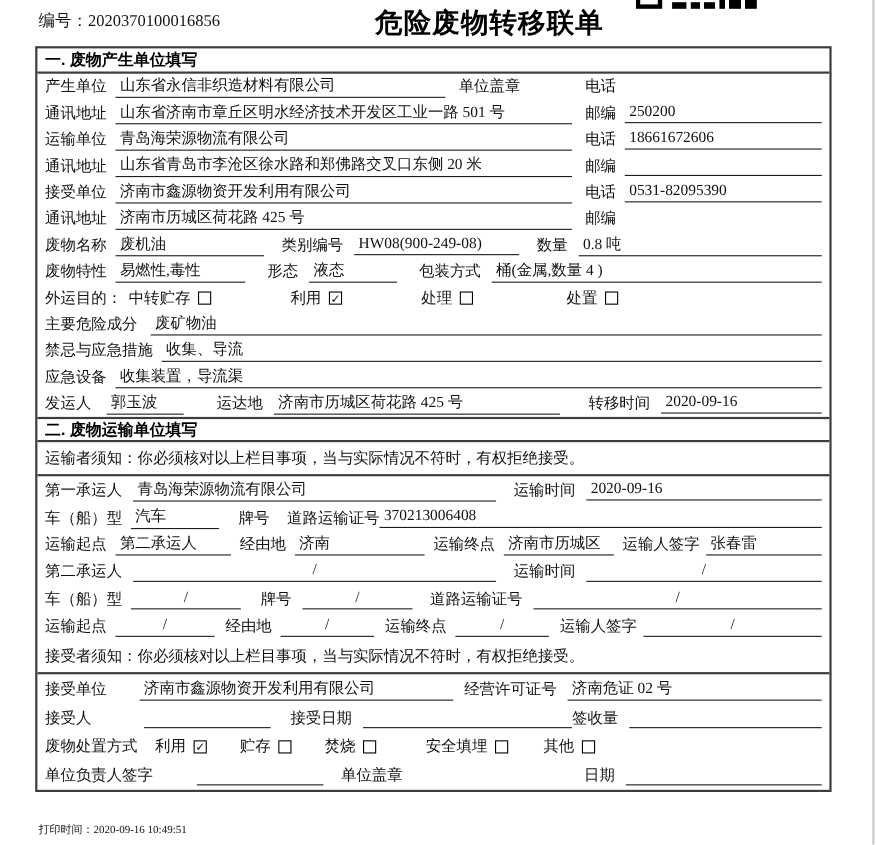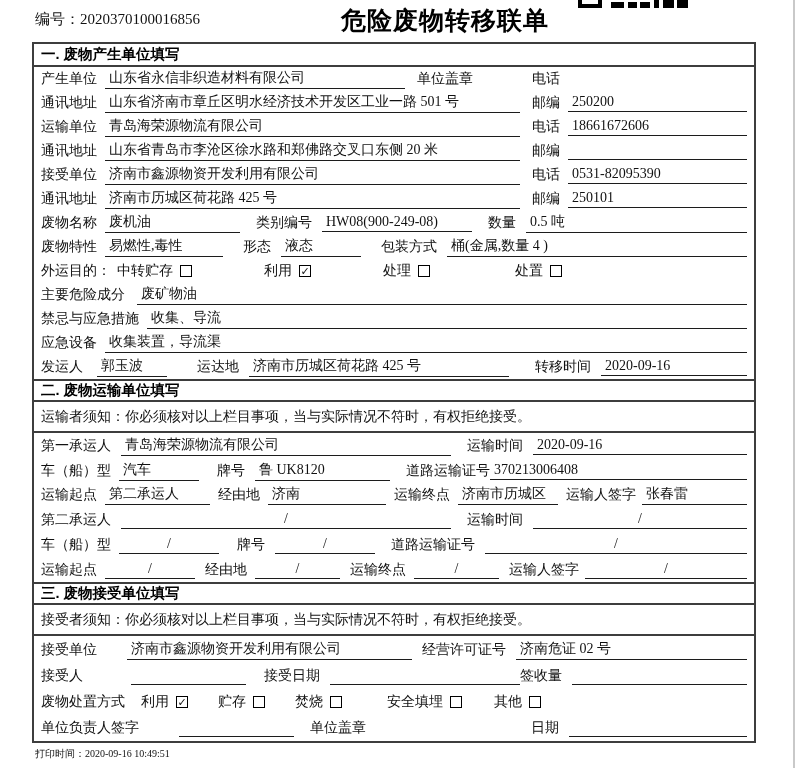--- a/index.html
+++ b/index.html
@@ -113,30 +113,29 @@
         <span class="fld" style="flex: 1 1 0%; margin-left: 8px;">0531-82095390</span>
       </div>
     </div>
     <div class="row" style="height: 24px;">
       <div class="grp" style="flex: 1 1 0%;">
         <span class="lbl">通讯地址</span>
         <span class="fld" style="flex: 1 1 0%; margin-left: 8px; margin-right: 12px;">济南市历城区荷花路 425 号</span>
       </div>
       <div class="grp" style="width: 215px;">
         <span class="lbl">邮编</span>
-        <span class="fld" style="flex: 1 1 0%; margin-left: 8px;">250101</span>
       </div>
     </div>
     <div class="row" style="height: 24px;">
       <span class="lbl">废物名称</span>
       <span class="fld" style="width: 135px; margin-left: 8px;">废机油</span>
       <span class="lbl" style="margin-left: 16px;">类别编号</span>
       <span class="fld" style="width: 150px; margin-left: 10px;">HW08(900-249-08)</span>
       <span class="lbl" style="margin-left: 16px;">数量</span>
-      <span class="fld" style="flex: 1 1 0%; margin-left: 10px;">0.5 吨</span>
+      <span class="fld" style="flex: 1 1 0%; margin-left: 10px;">0.8 吨</span>
     </div>
     <div class="row" style="height: 24px;">
       <span class="lbl">废物特性</span>
       <span class="fld" style="width: 118px; margin-left: 8px;">易燃性,毒性</span>
       <span class="lbl" style="margin-left: 20px;">形态</span>
       <span class="fld" style="width: 80px; margin-left: 10px;">液态</span>
       <span class="lbl" style="margin-left: 20px;">包装方式</span>
       <span class="fld" style="flex: 1 1 0%; margin-left: 10px;">桶(金属,数量  4 )</span>
     </div>
     <div class="row" style="height: 24px;">
@@ -185,21 +184,20 @@
     <div class="row" style="height: 26px;">
       <span class="lbl">第一承运人</span>
       <span class="fld" style="width: 330px; margin-left: 10px;">青岛海荣源物流有限公司</span>
       <span class="lbl" style="margin-left: 16px;">运输时间</span>
       <span class="fld" style="flex: 1 1 0%; margin-left: 10px;">2020-09-16</span>
     </div>
     <div class="row" style="height: 24px;">
       <span class="lbl">车（船）型</span>
       <span class="fld" style="width: 80px; margin-left: 8px;">汽车</span>
       <span class="lbl" style="margin-left: 18px;">牌号</span>
-      <span class="fld" style="width: 135px; margin-left: 10px;">鲁 UK8120</span>
       <span class="lbl" style="margin-left: 16px;">道路运输证号</span>
       <span class="fld" style="flex: 1 1 0%; margin-left: 0;">370213006408</span>
     </div>
     <div class="row" style="height: 24px;">
       <span class="lbl">运输起点</span>
       <span class="fld" style="width: 105px; margin-left: 8px;">第二承运人</span>
       <span class="lbl" style="margin-left: 8px;">经由地</span>
       <span class="fld" style="width: 118px; margin-left: 8px;">济南</span>
       <span class="lbl" style="margin-left: 8px;">运输终点</span>
       <span class="fld" style="width: 100px; margin-left: 8px;">济南市历城区</span>
@@ -223,21 +221,20 @@
     <div class="row" style="height: 25px;">
       <span class="lbl">运输起点</span>
       <span class="fld ctr" style="width: 90px; margin-left: 8px;">/</span>
       <span class="lbl" style="margin-left: 10px;">经由地</span>
       <span class="fld ctr" style="width: 85px; margin-left: 8px;">/</span>
       <span class="lbl" style="margin-left: 10px;">运输终点</span>
       <span class="fld ctr" style="width: 85px; margin-left: 8px;">/</span>
       <span class="lbl" style="margin-left: 10px;">运输人签字</span>
       <span class="fld ctr" style="flex: 1 1 0%; margin-left: 6px;">/</span>
     </div>
-    <div class="sec-h">三. 废物接受单位填写</div>
     <div class="row note-row" style="height: 31px;">
       <span class="note">接受者须知：你必须核对以上栏目事项，当与实际情况不符时，有权拒绝接受。</span>
     </div>
     <div class="row" style="height: 27px;">
       <span class="lbl">接受单位</span>
       <span class="fld" style="width: 285px; margin-left: 30px;">济南市鑫源物资开发利用有限公司</span>
       <span class="lbl" style="margin-left: 10px;">经营许可证号</span>
       <span class="fld" style="flex: 1 1 0%; margin-left: 10px;">济南危证 02 号</span>
     </div>
     <div class="row" style="height: 26px;">

